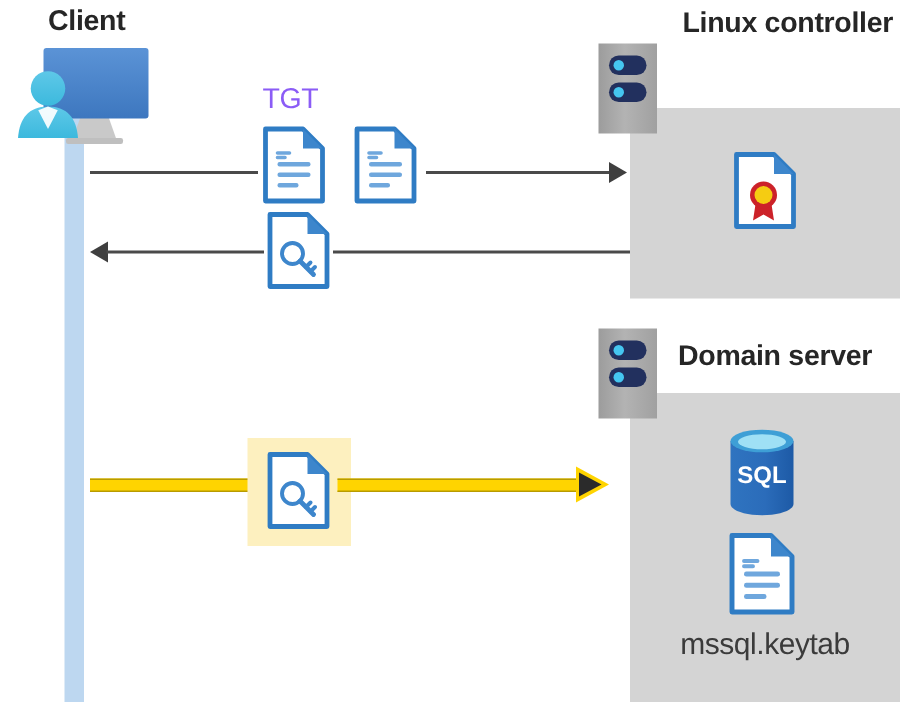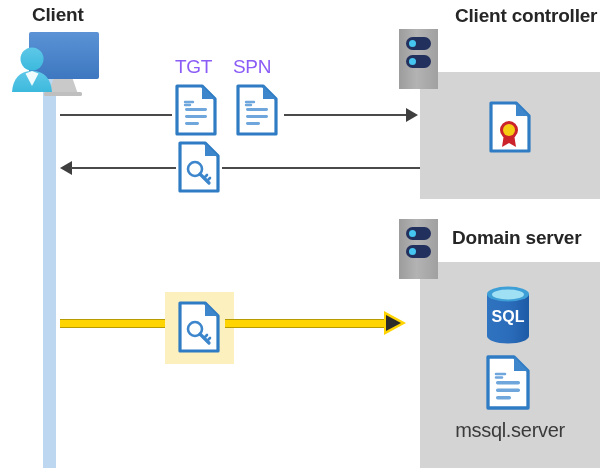--- a/index.html
+++ b/index.html
@@ -156,21 +156,20 @@
     <svg width="42" height="52" viewBox="0 0 42 52">
       <path d="M2 2 H27 L40 15 V50 H2 Z" fill="#ffffff" stroke="#2f7cc4" stroke-width="3.2" stroke-linejoin="round"></path>
       <path d="M27 2 L40 15 H27 Z" fill="#3d86cc"></path>
       <rect x="10" y="24" width="22" height="3" rx="1.4" fill="#6fa7dd"></rect>
       <rect x="10" y="31" width="22" height="3" rx="1.4" fill="#6fa7dd"></rect>
       <rect x="10" y="38" width="14" height="3" rx="1.4" fill="#6fa7dd"></rect>
       <path d="M10 18 L18 18 M10 21 L15 21" stroke="#6fa7dd" stroke-width="2.4" stroke-linecap="round"></path>
     </svg>
   </div>
 
-  <div class="abs tag-label" style="left:233px; top:56px; width:60px;">SPN</div>
   <div class="abs" style="left:236px; top:84px; width:42px; height:52px;">
     <svg width="42" height="52" viewBox="0 0 42 52">
       <path d="M2 2 H27 L40 15 V50 H2 Z" fill="#ffffff" stroke="#2f7cc4" stroke-width="3.2" stroke-linejoin="round"></path>
       <path d="M27 2 L40 15 H27 Z" fill="#3d86cc"></path>
       <rect x="10" y="24" width="22" height="3" rx="1.4" fill="#6fa7dd"></rect>
       <rect x="10" y="31" width="22" height="3" rx="1.4" fill="#6fa7dd"></rect>
       <rect x="10" y="38" width="14" height="3" rx="1.4" fill="#6fa7dd"></rect>
       <path d="M10 18 L18 18 M10 21 L15 21" stroke="#6fa7dd" stroke-width="2.4" stroke-linecap="round"></path>
     </svg>
   </div>
@@ -199,21 +198,21 @@
     <svg width="42" height="52" viewBox="0 0 42 52">
       <path d="M2 2 H27 L40 15 V50 H2 Z" fill="#ffffff" stroke="#2f7cc4" stroke-width="3.2" stroke-linejoin="round"></path>
       <path d="M27 2 L40 15 H27 Z" fill="#3d86cc"></path>
       <circle cx="17" cy="28" r="7" fill="none" stroke="#3d86cc" stroke-width="2.6"></circle>
       <path d="M22 33 L31 42" stroke="#3d86cc" stroke-width="3.2" stroke-linecap="round"></path>
       <path d="M26 37 L29 34 M29 40 L32 37" stroke="#3d86cc" stroke-width="2.6" stroke-linecap="round"></path>
     </svg>
   </div>
 
   <div class="abs title" style="left:455px; top:4px; width:145px;">
-    <span>Client controller</span>
+    <span>Linux controller</span>
   </div>
 
   <div class="abs rack" style="left:399px; top:29px; width:39px; height:60px;">
     <div class="abs rack-pill" style="left:7px; top:8px; width:25px; height:13px;"></div>
     <div class="abs rack-dot" style="left:10px; top:11px; width:7px;  height:7px;"></div>
     <div class="abs rack-pill" style="left:7px; top:26px; width:25px; height:13px;"></div>
     <div class="abs rack-dot" style="left:10px; top:29px; width:7px;  height:7px;"></div>
   </div>
 
   <div class="abs" style="left:489px; top:101px; width:42px; height:52px;">
@@ -257,15 +256,15 @@
     <svg width="44" height="55" viewBox="0 0 44 55">
       <path d="M2 2 H28 L42 16 V53 H2 Z" fill="#ffffff" stroke="#2f7cc4" stroke-width="3.3" stroke-linejoin="round"></path>
       <path d="M28 2 L42 16 H28 Z" fill="#3d86cc"></path>
       <rect x="10" y="26" width="24" height="3.4" rx="1.6" fill="#6fa7dd"></rect>
       <rect x="10" y="33.5" width="24" height="3.4" rx="1.6" fill="#6fa7dd"></rect>
       <rect x="10" y="41" width="15" height="3.4" rx="1.6" fill="#6fa7dd"></rect>
       <path d="M10 19 L19 19 M10 22.5 L16 22.5" stroke="#6fa7dd" stroke-width="2.6" stroke-linecap="round"></path>
     </svg>
   </div>
 
-  <div class="abs file-label" style="left:425px; top:418px; width:170px;">mssql.server</div>
+  <div class="abs file-label" style="left:425px; top:418px; width:170px;">mssql.keytab</div>
 
 </div>
 
 </body></html>

